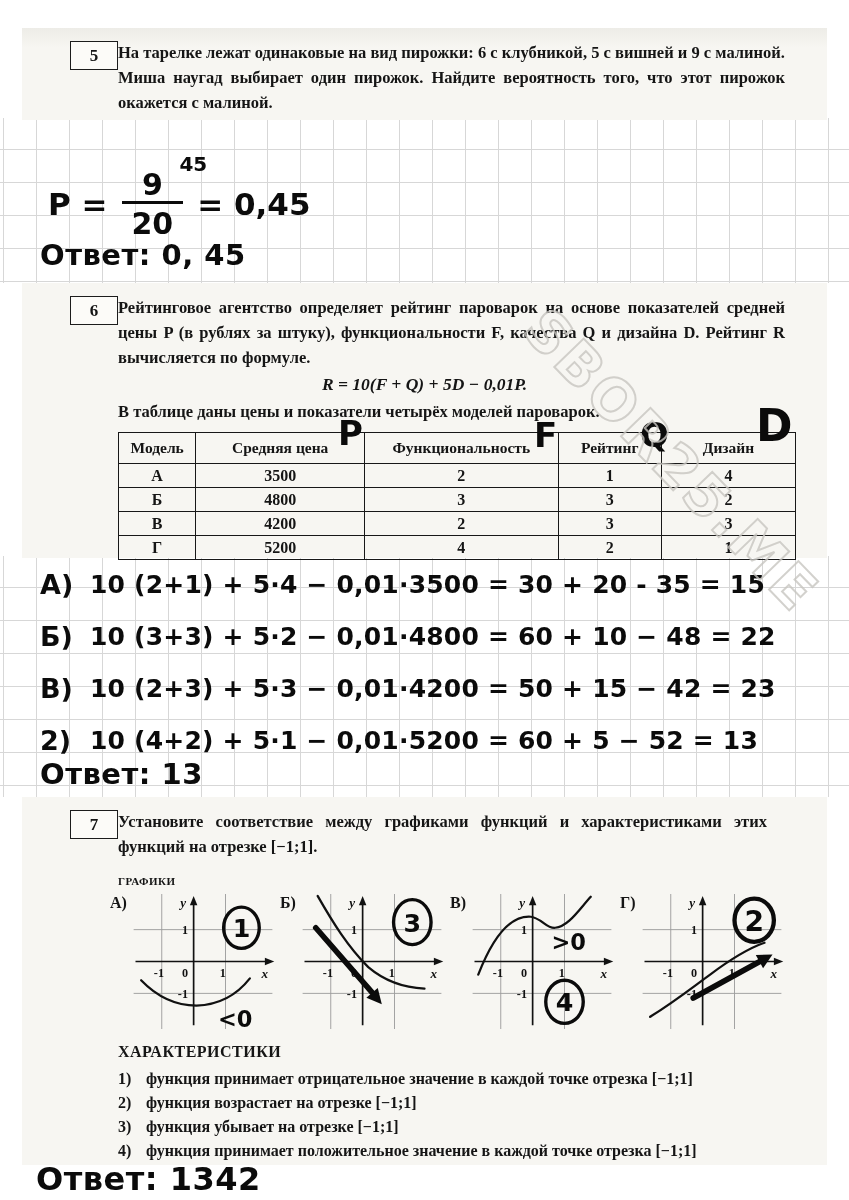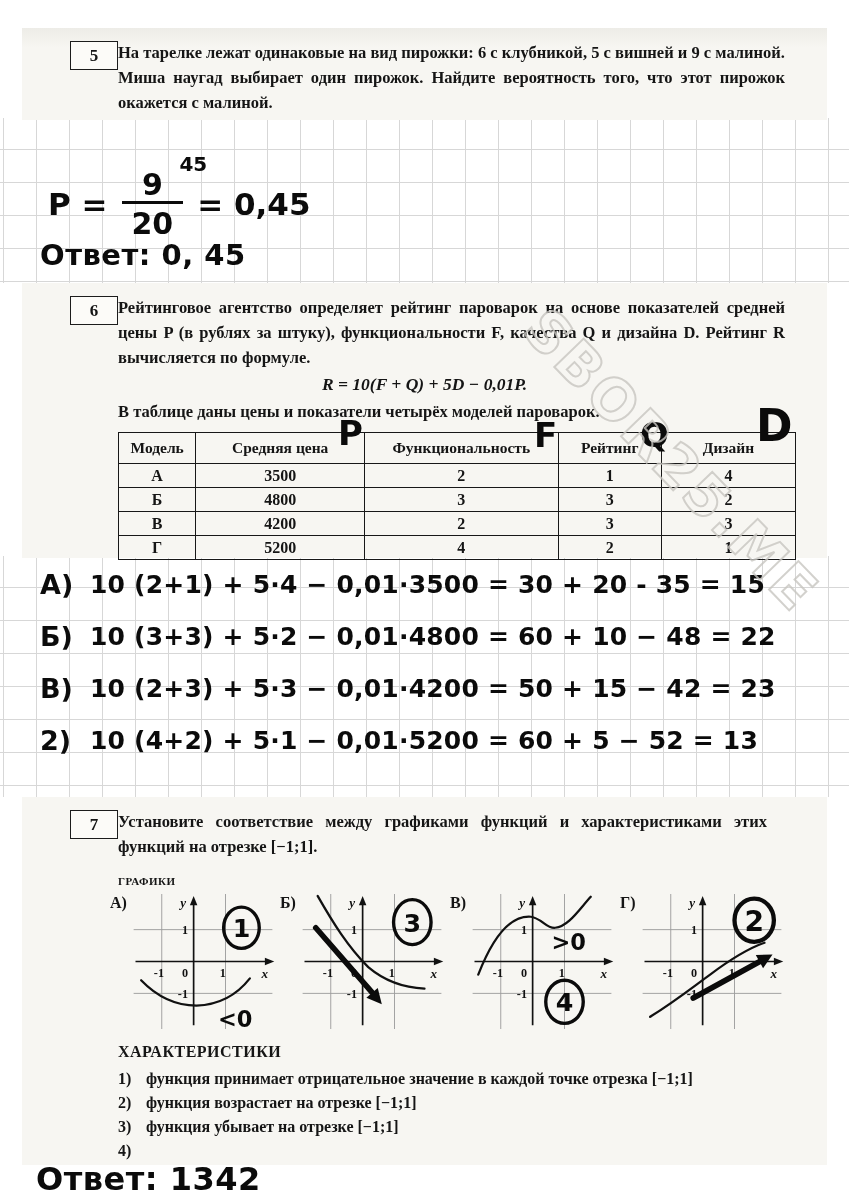--- a/index.html
+++ b/index.html
@@ -161,20 +161,21 @@
     </div>
     <div class="calc hw">
       <span class="cl">В)</span>
       <span class="ce">10 (2+3) + 5·3 − 0,01·4200 = 50 + 15 − 42 = 23</span>
     </div>
     <div class="calc hw">
       <span class="cl">2)</span>
       <span class="ce">10 (4+2) + 5·1 − 0,01·5200 = 60 + 5 − 52 = 13</span>
     </div>
   </div>
+  <div class="hw ansline ans6">Ответ: 13</div>
 
   <div class="scan scan7">
     <div class="pnum">7</div>
     <div class="stmt" style="margin-right:60px;">Установите соответствие между графиками функций и характеристиками этих функций на отрезке [−1;1].</div>
     <div class="ghead">ГРАФИКИ</div>
 
     <div class="graphrow">
 
       <div class="graph">
         <span class="glabel">А)</span>
@@ -288,19 +289,20 @@
       <div class="charitem">
         <span class="cn">2)</span>
         <span>функция возрастает на отрезке [−1;1]</span>
       </div>
       <div class="charitem">
         <span class="cn">3)</span>
         <span>функция убывает на отрезке [−1;1]</span>
       </div>
       <div class="charitem">
         <span class="cn">4)</span>
+        <span>функция принимает положительное значение в каждой точке отрезка [−1;1]</span>
       </div>
     </div>
   </div>
 
   <div class="hw ansline ans7">Ответ: 1342</div>
 
 </div>
 
 </body></html>

